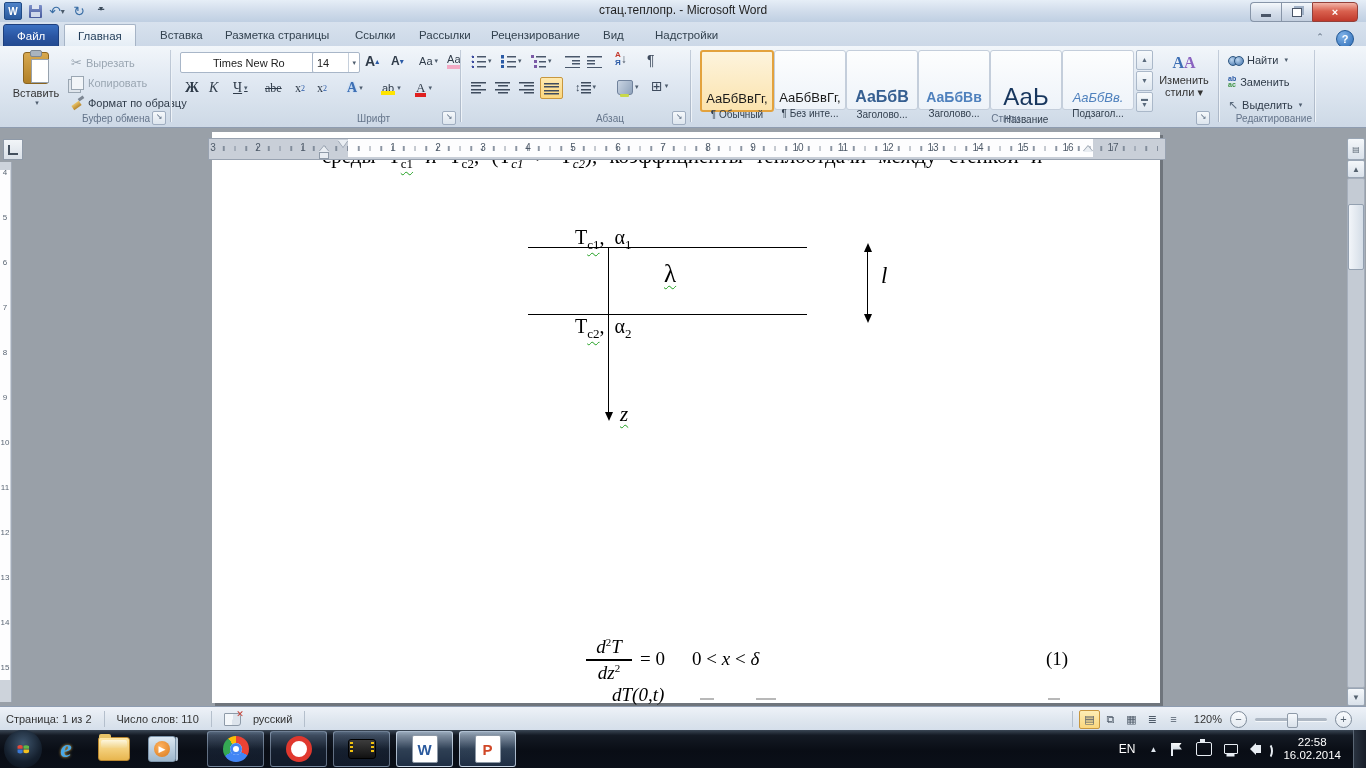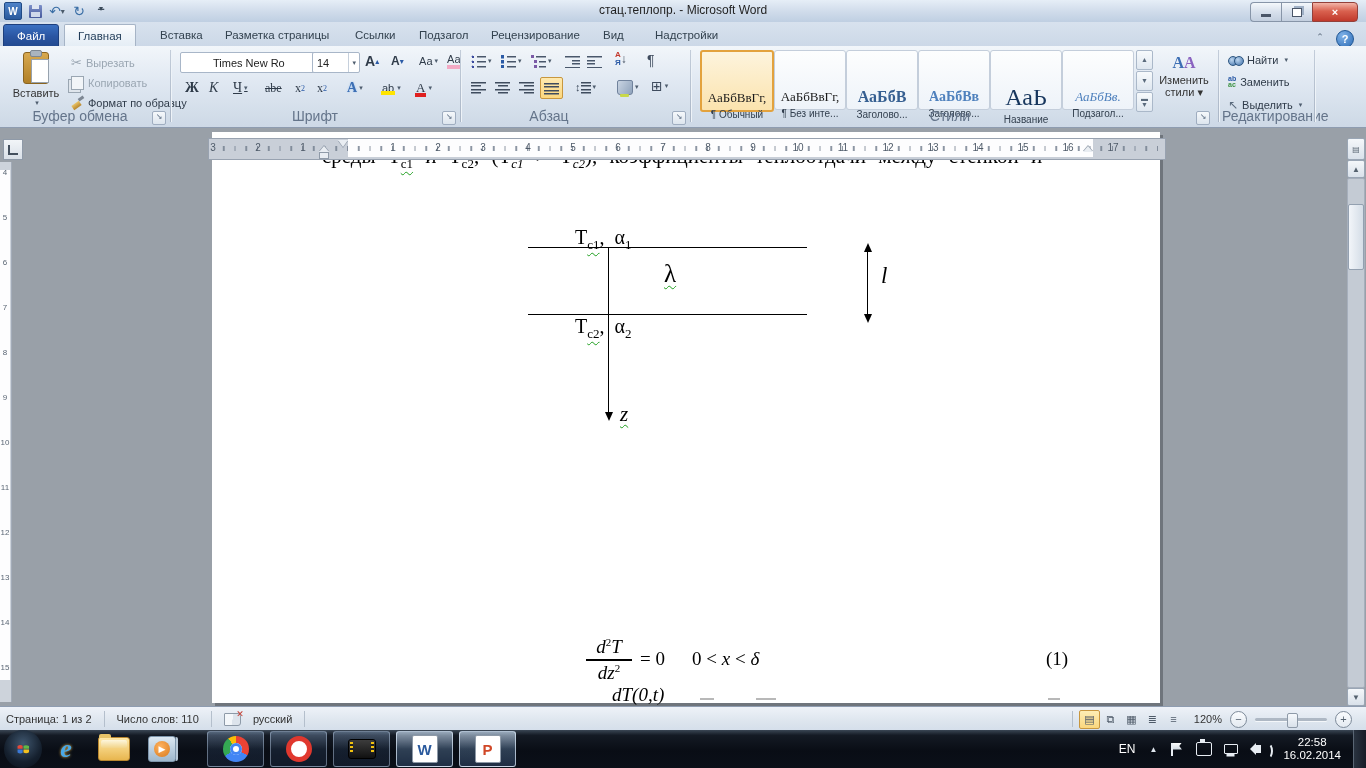--- a/index.html
+++ b/index.html
@@ -43,21 +43,21 @@
   .ribbon-min{right:38px;top:32px;width:16px;height:13px;color:#5a6b7d;font-size:9px;text-align:center;line-height:11px;}
   .help-btn{right:12px;top:30px;width:16px;height:16px;border-radius:50%;
     background:radial-gradient(circle at 35% 30%,#7fb2e8,#2d6cb5);color:#fff;font-weight:bold;font-size:11px;
     display:flex;align-items:center;justify-content:center;border:1px solid #1f5694;}
 
   
   .ribbon{left:0;top:46px;width:1366px;height:81px;
     background:linear-gradient(#f2f6fa,#e0e8f2 45%,#d2dde9 85%,#cdd8e6);
     border-bottom:1px solid #8e9cb0;}
   .grp-sep{position:absolute;top:4px;width:1px;height:72px;background:linear-gradient(#c3cdda,#aab6c6);box-shadow:1px 0 0 #eef3f8;}
-  .grp-label{position:absolute;bottom:3px;font-size:14px;color:#64748a;text-align:center;}
+  .grp-label{position:absolute;bottom:3px;font-size:10px;color:#64748a;text-align:right;}
   .launcher{position:absolute;bottom:2px;width:12px;height:12px;border:1px solid #9fadc0;border-radius:2px;
     color:#56687e;font-size:8px;line-height:10px;text-align:center;background:linear-gradient(#f5f8fb,#dde5ee);}
   .rbtn{position:absolute;display:flex;align-items:center;border-radius:2px;padding:0 3px;height:20px;color:#2f3b49;}
   .rbtn.dis{color:#9aa6b2;}
   .rbtn.active{background:linear-gradient(#fee9b0,#fcd77e);border:1px solid #c8973f;}
   .drop{font-size:7px;color:#4e5d6e;margin-left:2px;}
   .combo{position:absolute;height:19px;background:#fff;border:1px solid #a8b6c8;border-radius:2px;
     display:flex;align-items:center;font-size:11px;color:#222;padding-left:4px;}
   .combo .drop{margin-left:auto;border-left:1px solid #c6d0dc;height:100%;display:flex;align-items:center;padding:0 3px;}
   .bigbtn{position:absolute;display:flex;flex-direction:column;align-items:center;border-radius:3px;padding-top:4px;}
@@ -104,21 +104,21 @@
   .al{width:15px;height:13px;}
   .al-l{background:linear-gradient(#3f4c5e,#3f4c5e) 0 1px/15px 1.5px no-repeat,linear-gradient(#3f4c5e,#3f4c5e) 0 4.5px/10px 1.5px no-repeat,linear-gradient(#3f4c5e,#3f4c5e) 0 8px/15px 1.5px no-repeat,linear-gradient(#3f4c5e,#3f4c5e) 0 11.5px/10px 1.5px no-repeat;}
   .al-c{background:linear-gradient(#3f4c5e,#3f4c5e) 0 1px/15px 1.5px no-repeat,linear-gradient(#3f4c5e,#3f4c5e) 2.5px 4.5px/10px 1.5px no-repeat,linear-gradient(#3f4c5e,#3f4c5e) 0 8px/15px 1.5px no-repeat,linear-gradient(#3f4c5e,#3f4c5e) 2.5px 11.5px/10px 1.5px no-repeat;}
   .al-r{background:linear-gradient(#3f4c5e,#3f4c5e) 0 1px/15px 1.5px no-repeat,linear-gradient(#3f4c5e,#3f4c5e) 5px 4.5px/10px 1.5px no-repeat,linear-gradient(#3f4c5e,#3f4c5e) 0 8px/15px 1.5px no-repeat,linear-gradient(#3f4c5e,#3f4c5e) 5px 11.5px/10px 1.5px no-repeat;}
   .al-j{background:linear-gradient(#3f4c5e,#3f4c5e) 0 1px/15px 1.5px no-repeat,linear-gradient(#3f4c5e,#3f4c5e) 0 4.5px/15px 1.5px no-repeat,linear-gradient(#3f4c5e,#3f4c5e) 0 8px/15px 1.5px no-repeat,linear-gradient(#3f4c5e,#3f4c5e) 0 11.5px/15px 1.5px no-repeat;}
   .ic-bucket{width:14px;height:13px;background:linear-gradient(120deg,#c9d4e2,#8fa3bc);border:1px solid #70829c;border-radius:2px 2px 3px 3px;position:relative;}
   .ic-bucket:after{content:"";position:absolute;left:2px;bottom:-3px;width:9px;height:2.5px;background:#c8d84a;border-radius:1px;}
   .style-card{position:absolute;top:4px;width:70px;height:58px;border:1px solid #c4cedb;border-radius:3px;
     background:linear-gradient(#fdfefe,#eef3f9);display:flex;flex-direction:column;align-items:center;justify-content:center;gap:3px;}
   .style-card.sel{border:2px solid #e3a23d;background:linear-gradient(#fdf4dd,#fbe3ae);}
-  .style-prev{font-family:Liberation Serif, serif;font-size:13px;color:#1a1a1a;white-space:nowrap;margin-top:48px;}
+  .style-prev{font-family:Liberation Sans, sans-serif;font-size:13px;color:#1a1a1a;white-space:nowrap;margin-top:48px;}
   .style-name{font-size:10px;color:#33404f;white-space:nowrap;}
   .gal-col{position:absolute;display:flex;flex-direction:column;gap:1px;}
   .gal-btn{width:15px;height:18px;border:1px solid #aab8c9;border-radius:2px;background:linear-gradient(#f7fafc,#dfe7f0);
     color:#5a6a7c;font-size:7px;display:flex;flex-direction:column;align-items:center;justify-content:center;line-height:6px;}
   .chgA{font-size:16px;font-weight:bold;color:#3d6fb4;font-family:"Liberation Serif",serif;line-height:22px;}
   .chgA span{color:#8a63c0;}
   .ed-row{position:absolute;display:flex;align-items:center;gap:4px;color:#2f3b49;}
   .ic-binoc{width:15px;height:9px;position:relative;}
   .ic-binoc:before,.ic-binoc:after{content:"";position:absolute;top:0;width:8px;height:8px;border-radius:50%;
     background:radial-gradient(circle at 35% 35%,#bcd6f0,#3f6fa8);border:1px solid #2c5580;}
@@ -261,21 +261,21 @@
         </div>
     </div>
   </div>
 
   <div class="abs tabrow">
     <div class="tab file" style="left:3px;">Файл</div>
     <div class="tab active" style="left:64px;">Главная</div>
     <div class="tab" style="left:147px;">Вставка</div>
     <div class="tab" style="left:212px;">Разметка страницы</div>
     <div class="tab" style="left:342px;">Ссылки</div>
-    <div class="tab" style="left:406px;">Подзагол</div>
+    <div class="tab" style="left:406px;">Рассылки</div>
     <div class="tab" style="left:478px;">Рецензирование</div>
     <div class="tab" style="left:590px;">Вид</div>
     <div class="tab" style="left:642px;">Надстройки</div>
   </div>
   <div class="abs ribbon-min">⌃</div>
   <div class="abs help-btn">?</div>
 
   <div class="abs ribbon">
 
     <div class="bigbtn" style="left:8px;top:2px;width:56px;">

